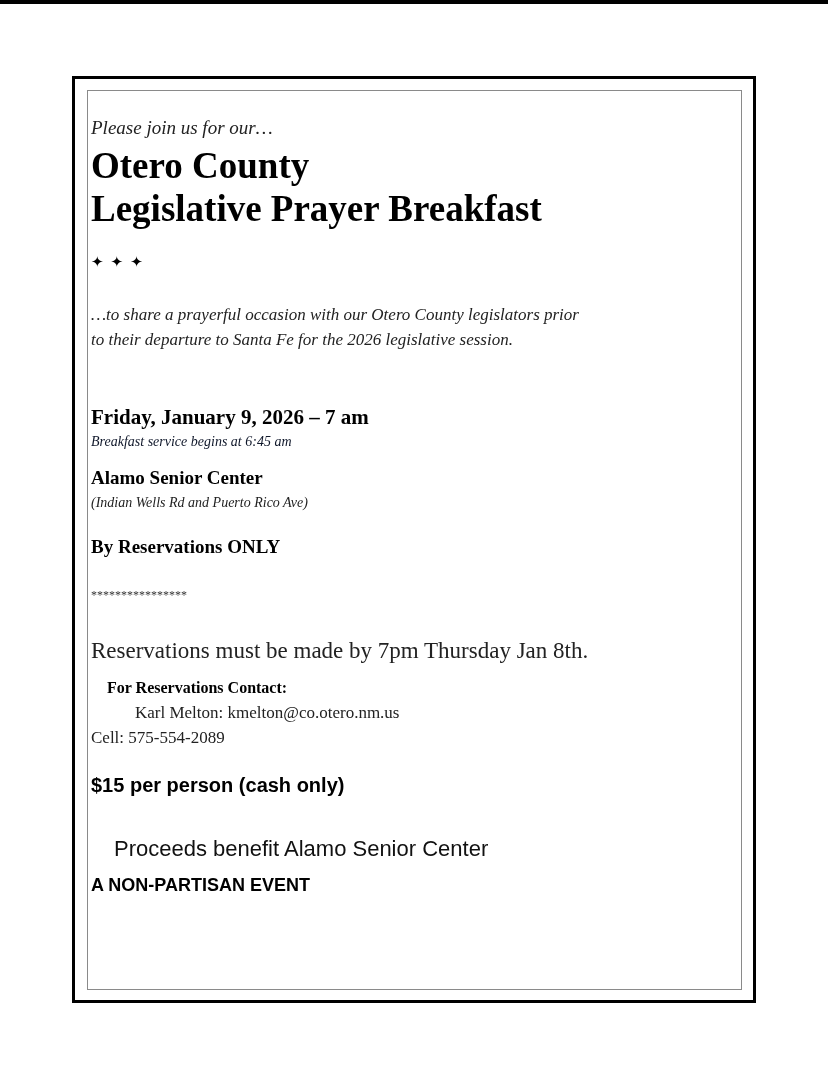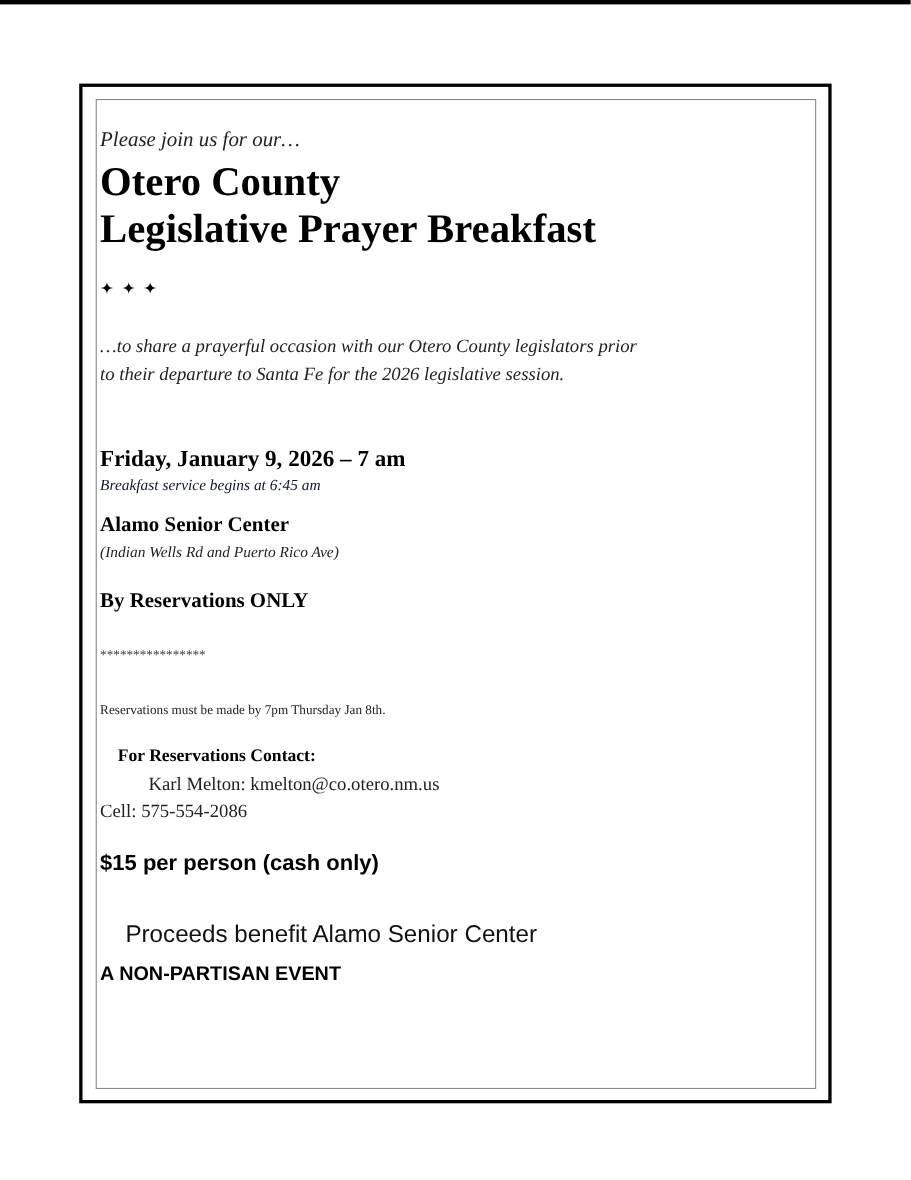--- a/index.html
+++ b/index.html
@@ -25,21 +25,21 @@
   .ornament { top: 163px; font-size: 15px; letter-spacing: 7px; }
   .desc { font-style: italic; font-size: 17px; color: #222; }
   .desc1 { top: 215px; }
   .desc2 { top: 240px; }
   .date { top: 315px; font-weight: bold; font-size: 21px; }
   .service { top: 344px; font-style: italic; font-size: 14px; color: #0f172a; }
   .venue { top: 377px; font-weight: bold; font-size: 19px; }
   .addr { top: 405px; font-style: italic; font-size: 14px; color: #222; }
   .reserv { top: 446px; font-weight: bold; font-size: 19px; }
   .stars { top: 498px; font-size: 12px; color: #333; letter-spacing: 0px; }
-  .deadline { top: 548px; font-size: 12px; color: #222; }
+  .deadline { top: 548px; font-size: 23px; color: #222; }
   .contact-h { top: 589px; font-weight: bold; font-size: 16px; padding-left: 16px; }
   .contact-n { top: 613px; font-size: 17px; color: #222; padding-left: 44px; }
   .cell { top: 638px; font-size: 17px; color: #222; }
   .price { top: 684px; font-family: "Liberation Sans", sans-serif; font-weight: bold; font-size: 20px; }
   .proceeds { top: 746px; font-family: "Liberation Sans", sans-serif; font-size: 22px; color: #111; padding-left: 23px; }
   .nonpartisan { top: 785px; font-family: "Liberation Sans", sans-serif; font-weight: bold; font-size: 18px; }
 </style>
 </head>
 <body>
 
@@ -56,17 +56,17 @@
   <div class="line desc desc2">to their departure to Santa Fe for the 2026 legislative session.</div>
   <div class="line date">Friday, January 9, 2026 – 7 am</div>
   <div class="line service">Breakfast service begins at 6:45 am</div>
   <div class="line venue">Alamo Senior Center</div>
   <div class="line addr">(Indian Wells Rd and Puerto Rico Ave)</div>
   <div class="line reserv">By Reservations ONLY</div>
   <div class="line stars">****************</div>
   <div class="line deadline">Reservations must be made by 7pm Thursday Jan 8th.</div>
   <div class="line contact-h">For Reservations Contact:</div>
   <div class="line contact-n">Karl Melton: kmelton@co.otero.nm.us</div>
-  <div class="line cell">Cell: 575-554-2086</div>
+  <div class="line cell">Cell: 575-554-2089</div>
   <div class="line price">$15 per person (cash only)</div>
   <div class="line proceeds">Proceeds benefit Alamo Senior Center</div>
   <div class="line nonpartisan">A NON-PARTISAN EVENT</div>
 </div>
 
 </body></html>

